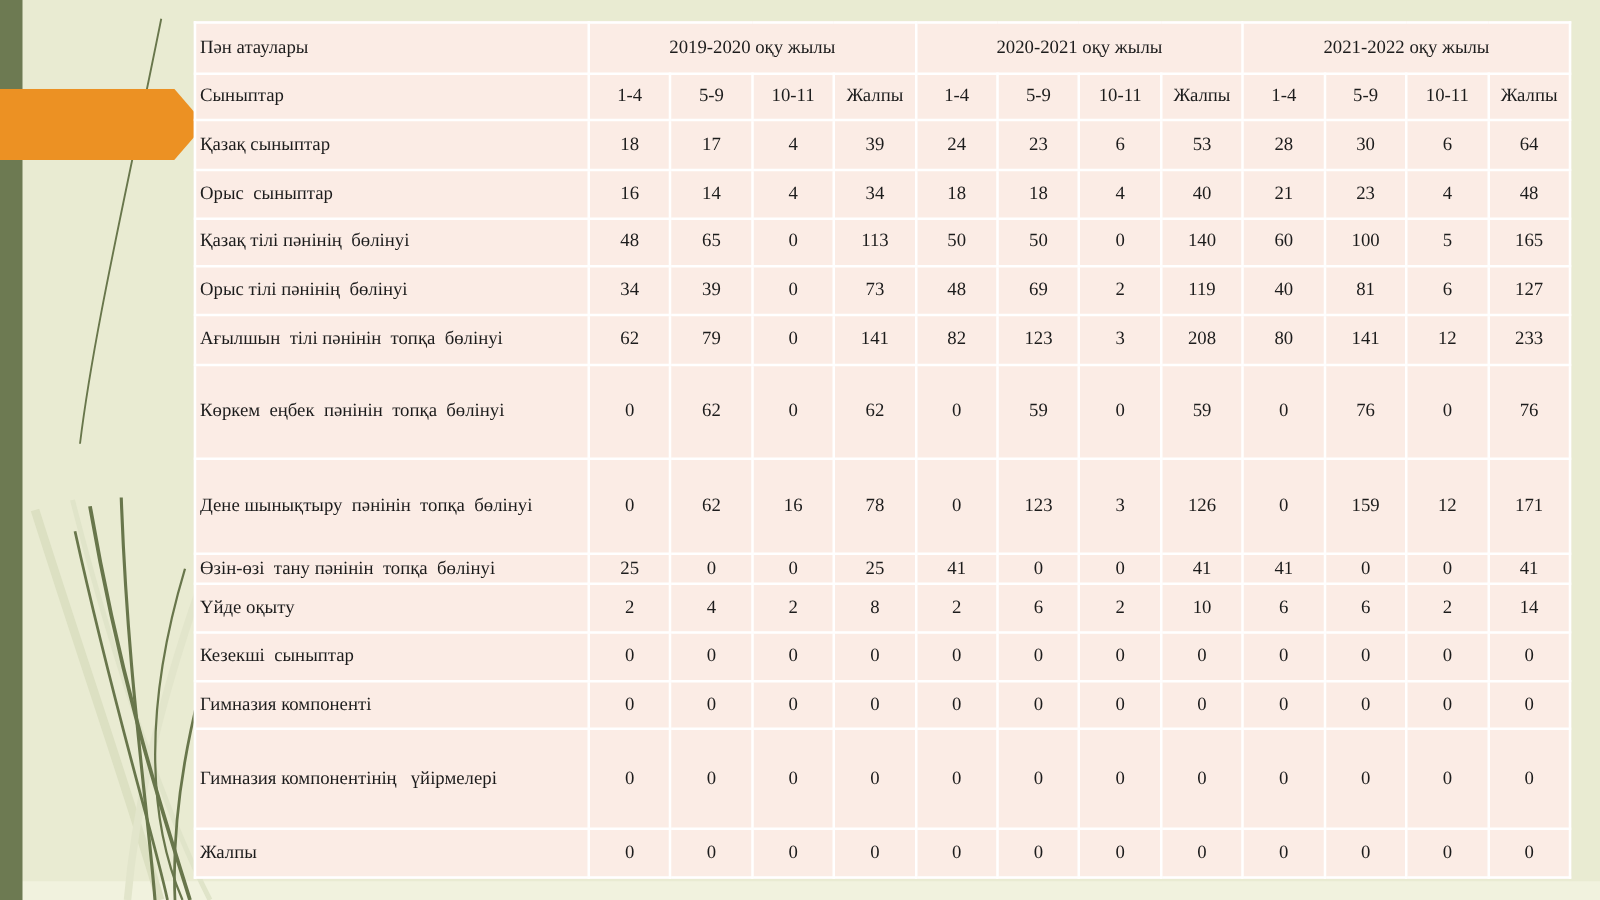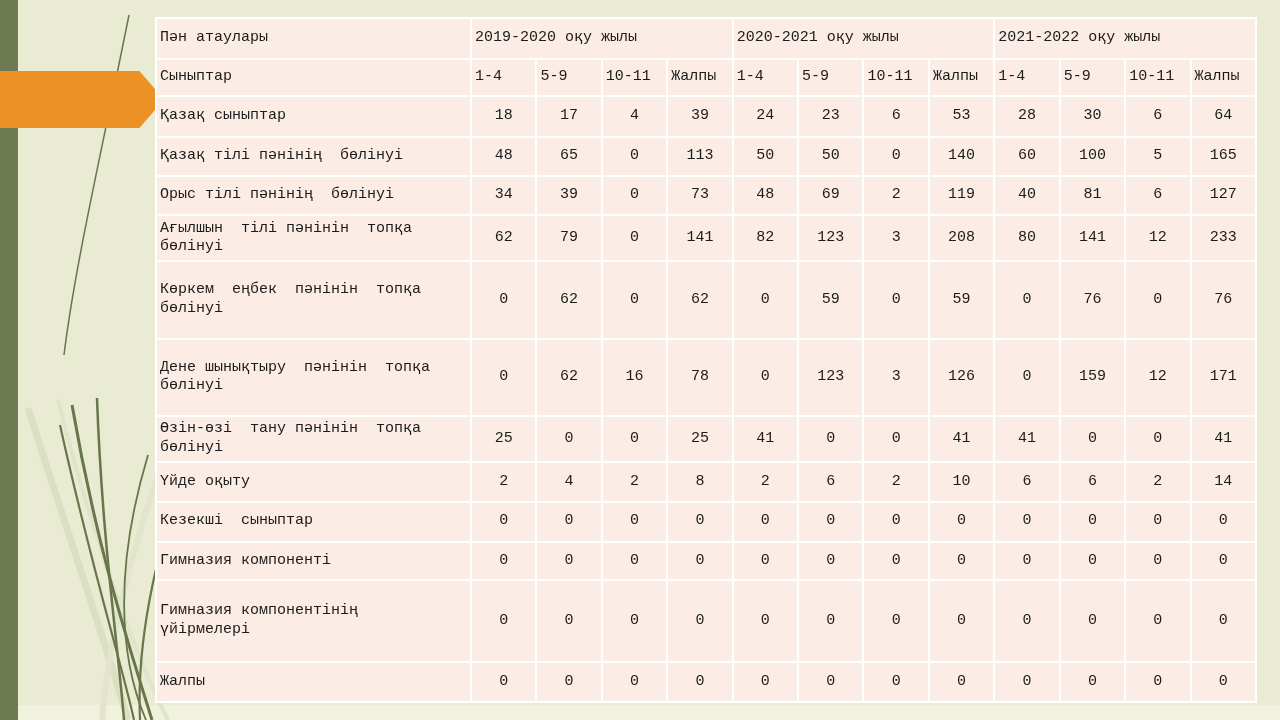--- a/index.html
+++ b/index.html
@@ -26,37 +26,36 @@
   .arrow{
     position:absolute;left:0;top:71px;width:164px;height:57px;
     background:#ec9123;
     clip-path:polygon(0 0,85% 0,100% 50%,85% 100%,0 100%);
   }
   table.grid{
     position:absolute;left:155px;top:17px;
     width:1100px;height:686px;
     border-collapse:collapse;table-layout:fixed;
     background:#fbece5;
-    font-family:Liberation Mono, monospace;
   }
   table.grid th,table.grid td{
     border:2px solid #ffffff;
     font-weight:normal;
     font-size:15px;
     line-height:1.25;
     padding:1px 3px;
     vertical-align:middle;
     overflow:hidden;
   }
   td.lab,th.lab{
     text-align:left;
     padding-left:6px;
     white-space:pre-wrap;
   }
-  th.yearhead,th.classhead{text-align:left;border-radius:15px;}
+  th.yearhead,th.classhead{text-align:center;border-radius:15px;}
   td.num{text-align:center;}
   td.vb{vertical-align:bottom;padding-bottom:5px;text-align:center;}
 </style>
 </head>
 <body>
 
 <div class="slide">
 
   <div class="bottom-band"></div>
 
@@ -125,20 +124,35 @@
           <td class="num">39</td>
           <td class="num">24</td>
           <td class="num">23</td>
           <td class="num">6</td>
           <td class="num">53</td>
           <td class="num">28</td>
           <td class="num">30</td>
           <td class="num">6</td>
           <td class="num vb">64</td>
         </tr>
+        <tr style="height: 36px;">
+          <td class="lab">Орыс  сыныптар</td>
+          <td class="num">16</td>
+          <td class="num">14</td>
+          <td class="num">4</td>
+          <td class="num">34</td>
+          <td class="num">18</td>
+          <td class="num">18</td>
+          <td class="num">4</td>
+          <td class="num">40</td>
+          <td class="num">21</td>
+          <td class="num">23</td>
+          <td class="num">4</td>
+          <td class="num vb">48</td>
+        </tr>
         <tr style="height: 35px;">
           <td class="lab">Қазақ тілі пәнінің  бөлінуі</td>
           <td class="num">48</td>
           <td class="num">65</td>
           <td class="num">0</td>
           <td class="num">113</td>
           <td class="num">50</td>
           <td class="num">50</td>
           <td class="num">0</td>
           <td class="num">140</td>

